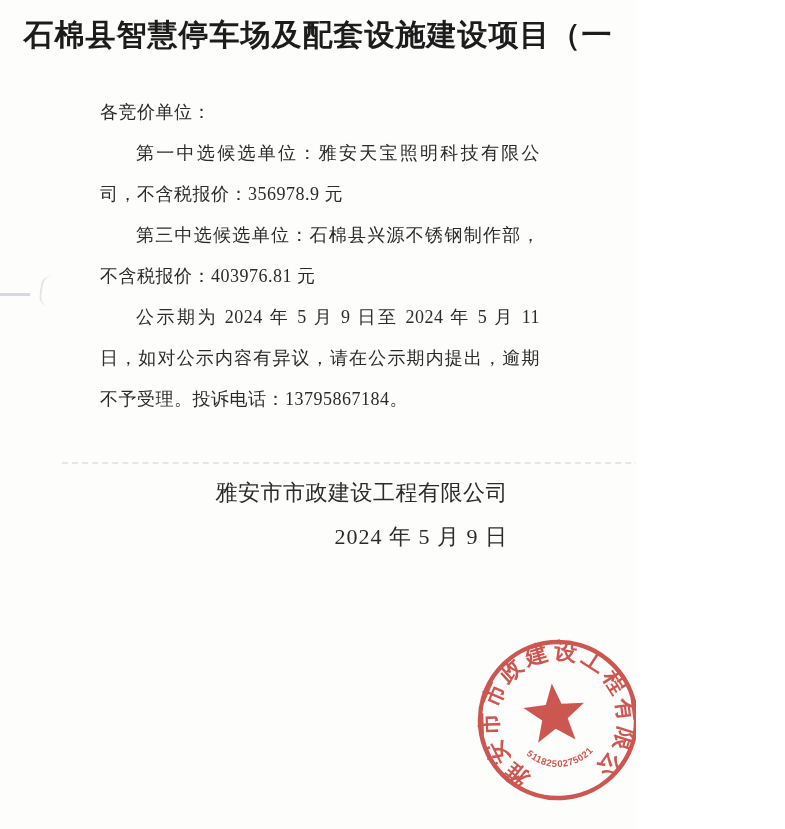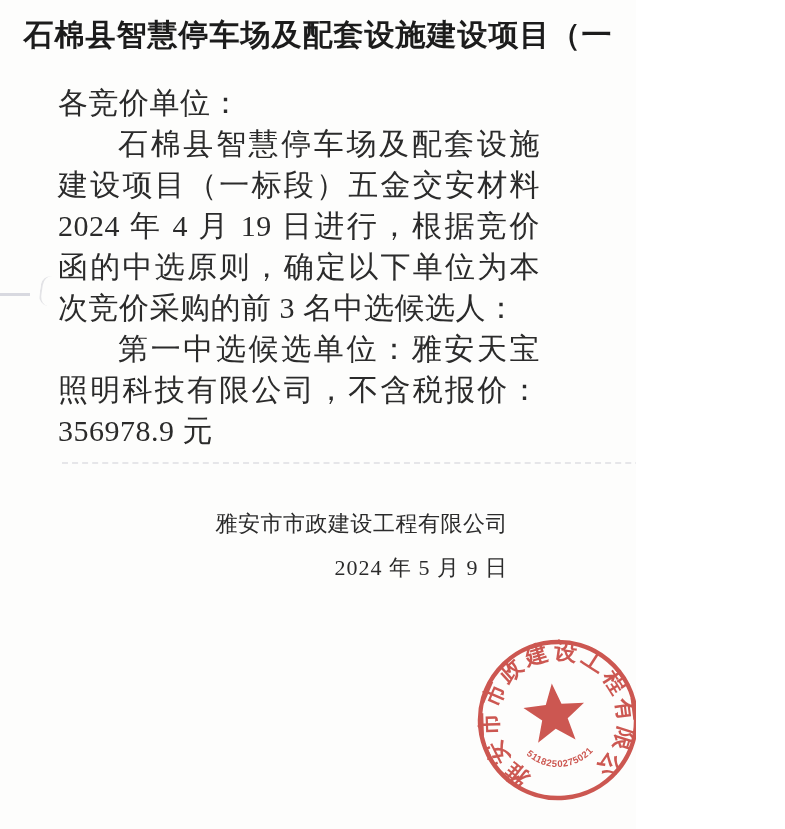--- a/index.html
+++ b/index.html
@@ -20,23 +20,23 @@
     padding-top: 14px;
     text-align: center;
     font-family: "Liberation Sans", "DejaVu Sans", sans-serif;
     font-weight: 700;
     font-size: 30px;
     line-height: 42px;
     color: #1c1c1c;
     letter-spacing: 1px;
   }
   .body-text {
-    margin-top: 26px;
-    padding: 0 96px 0 58px;
-    font-size: 30px;
+    margin-top: 36px;
+    padding: 0 96px 0 100px;
+    font-size: 18px;
     line-height: 41px;
     letter-spacing: 0.5px;
     text-align: justify;
     text-align-last: left;
     color: #2b2b2b;
   }
   .body-text p { margin: 0; }
   .para { text-indent: 2em; }
   .signature {
     margin-top: 58px;
@@ -99,22 +99,23 @@
 <body>
 
 <div class="page">
 
   <div class="title">
     <div>石棉县智慧停车场及配套设施建设项目（一</div>
   </div>
 
   <div class="body-text">
     <p class="salutation">各竞价单位：</p>
-    <p class="para">石棉县智慧停车场及配套设施建设项目（一标段）五金交安材料 2024 年 4 月 19 日进行，根据竞价函的中选原则，确定以下单位为本次竞价采购的前 3 名中选候选人：</p>
     <p class="para">第一中选候选单位：雅安天宝照明科技有限公司，不含税报价：356978.9 元</p>
+    <p class="para">第三中选候选单位：石棉县兴源不锈钢制作部，不含税报价：403976.81 元</p>
+    <p class="para">公示期为 2024 年 5 月 9 日至 2024 年 5 月 11 日，如对公示内容有异议，请在公示期内提出，逾期不予受理。投诉电话：13795867184。</p>
   </div>
 
   <div class="signature">
     <div class="company">雅安市市政建设工程有限公司</div>
     <div class="date">2024 年 5 月 9 日</div>
   </div>
 
   <svg class="stamp" viewBox="0 0 200 200" xmlns="http://www.w3.org/2000/svg">
     <defs>
       <path id="ringPath" d="M 72.3 154.4 A 61 61 0 1 1 127.7 154.4" fill="none"></path>

